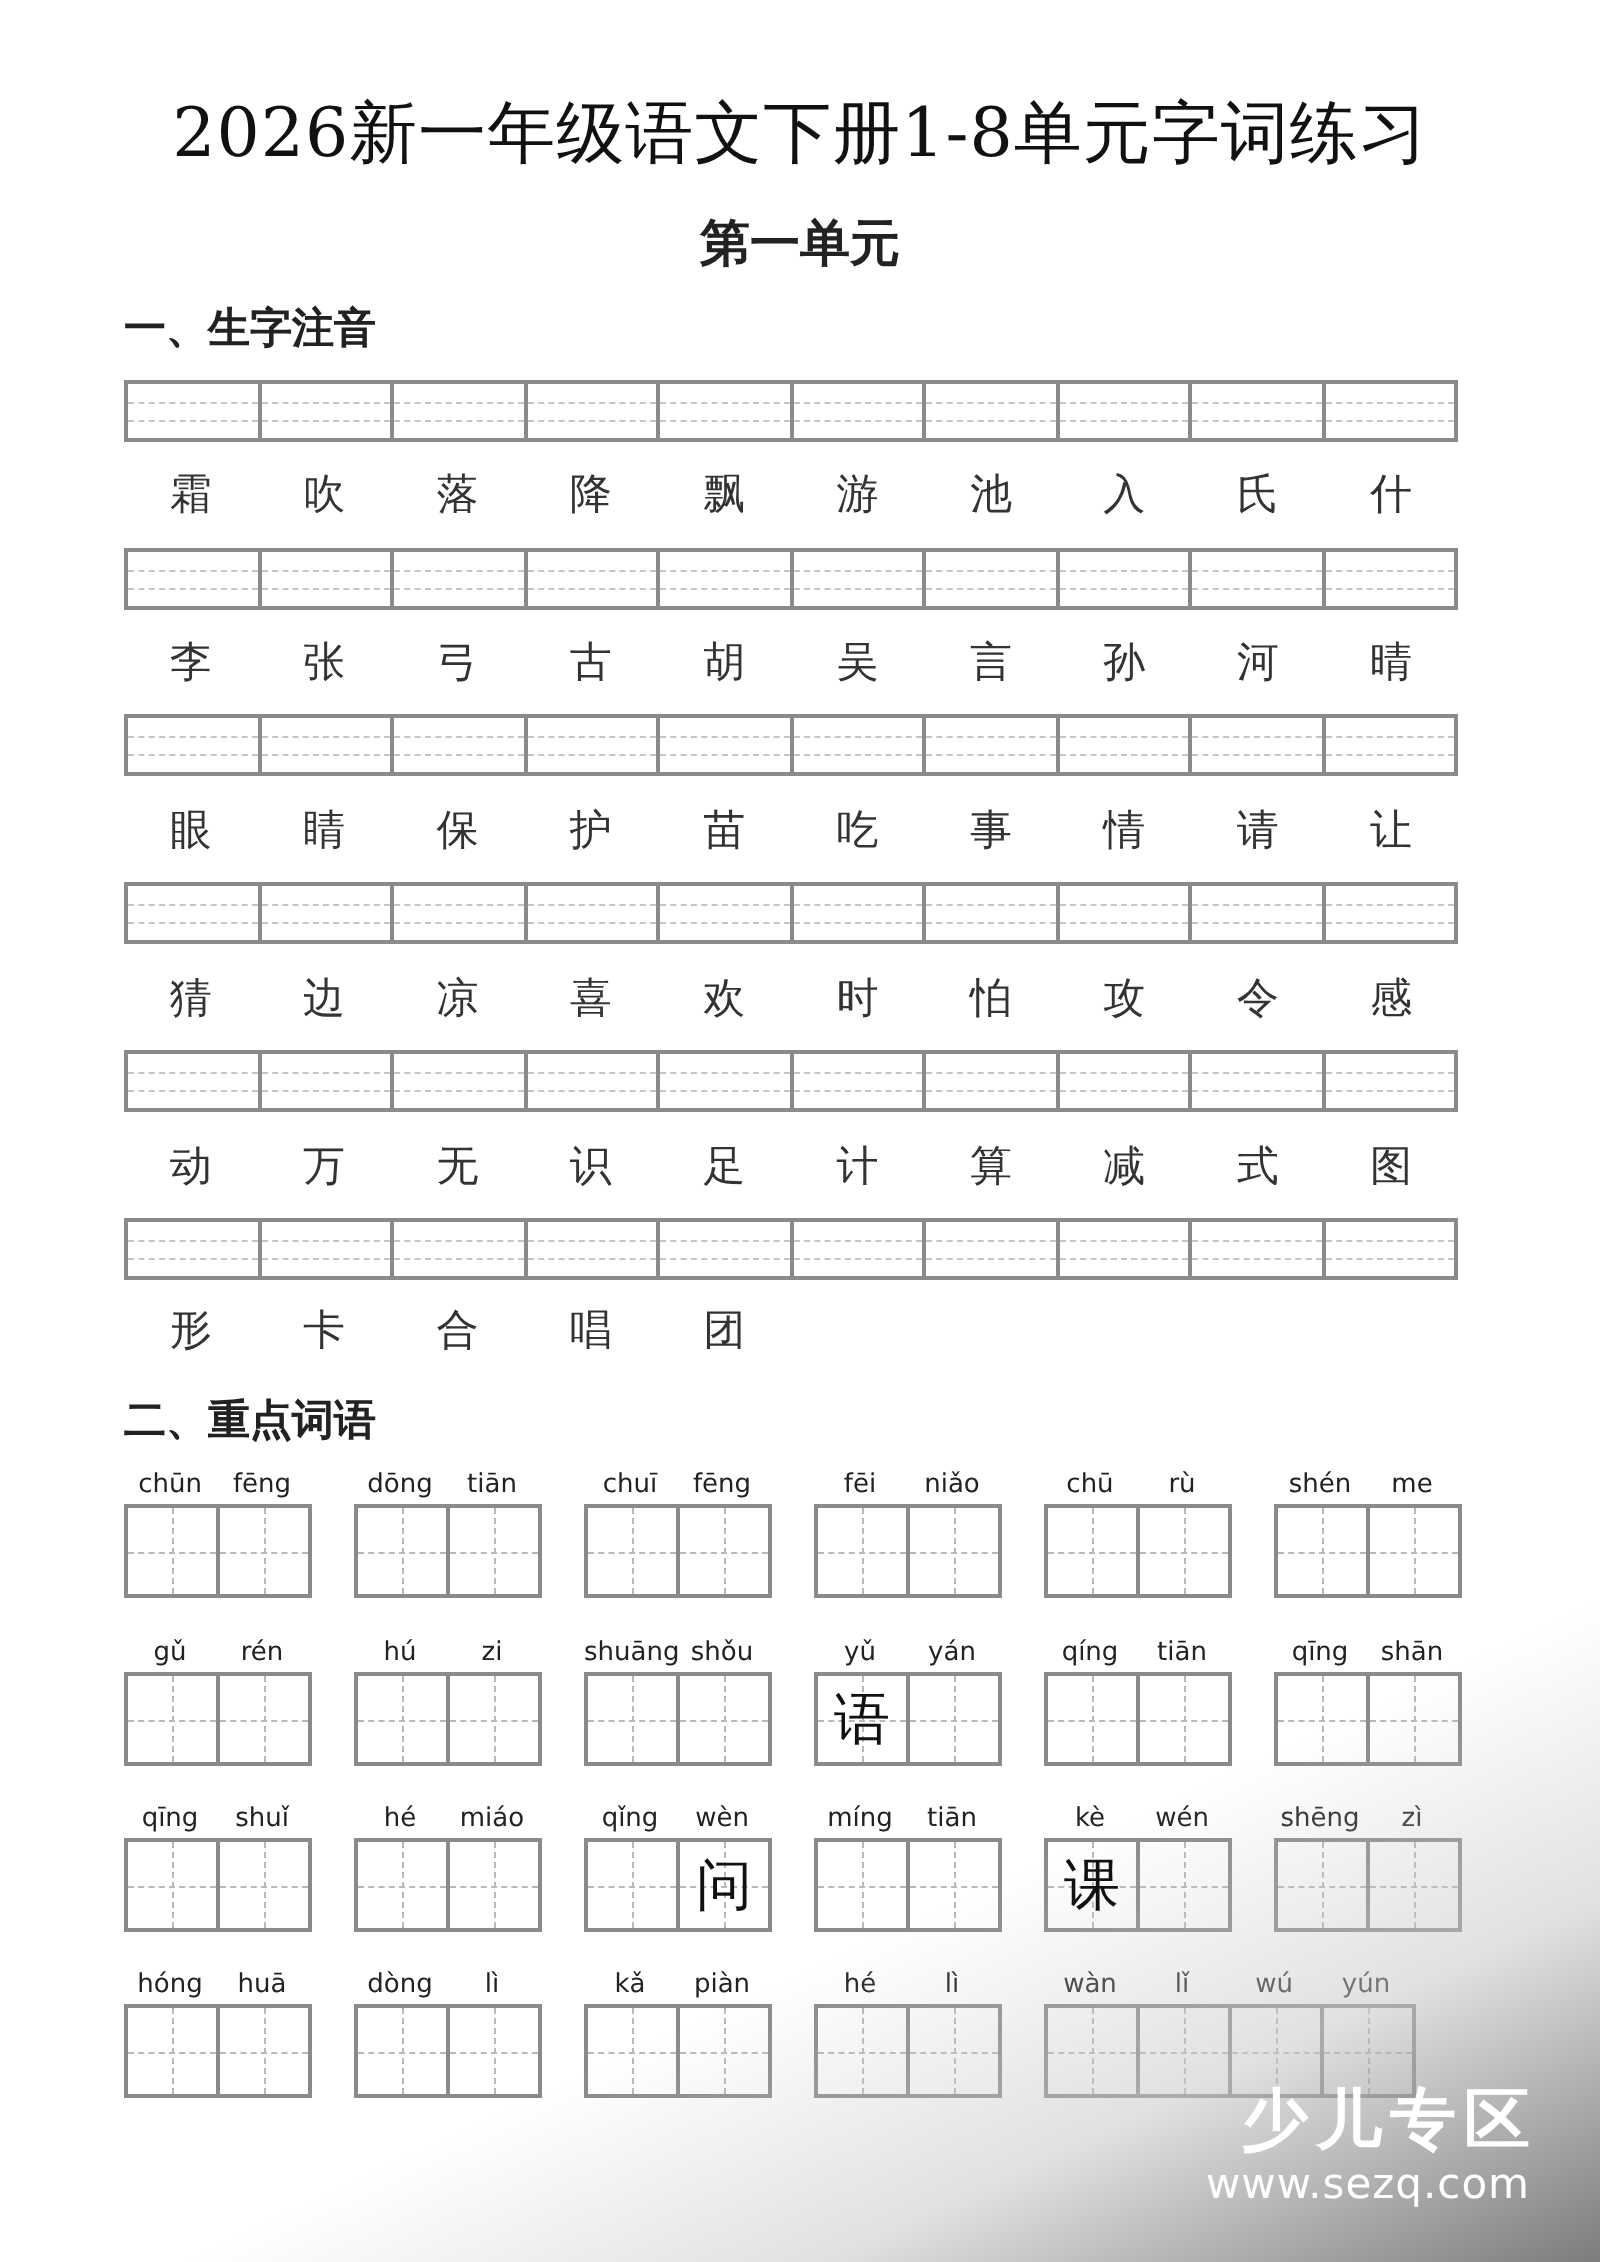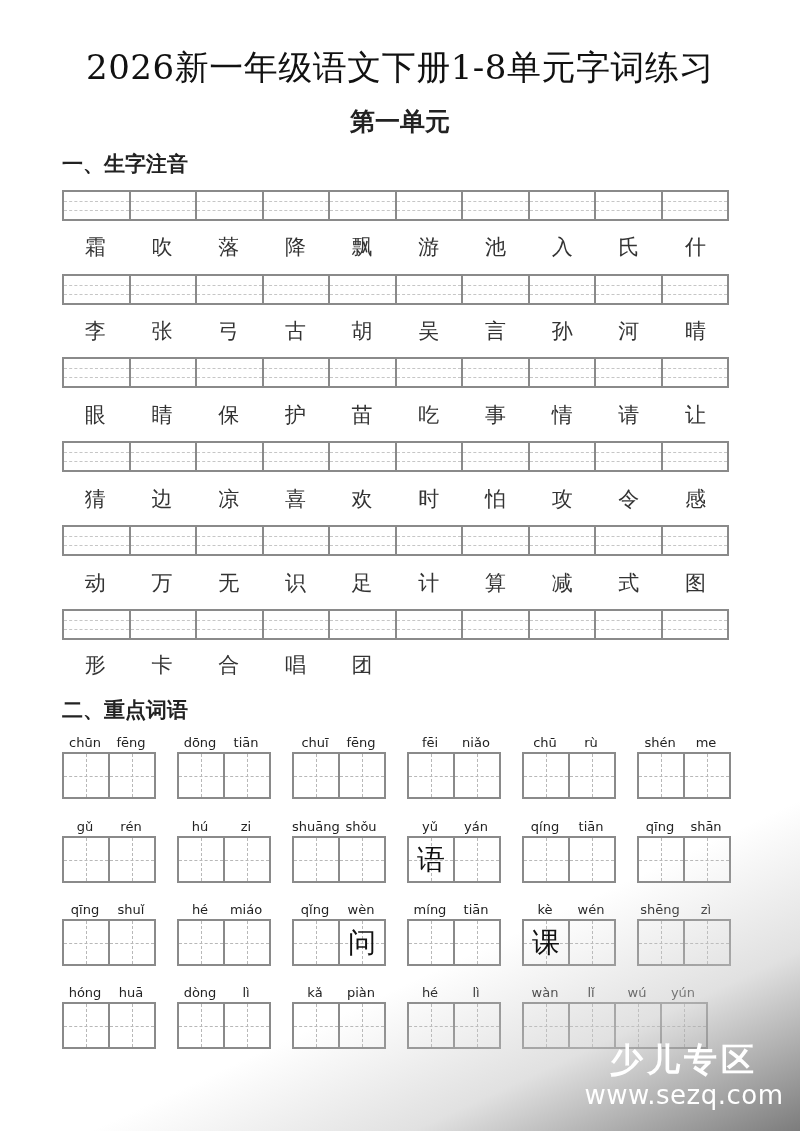--- a/index.html
+++ b/index.html
@@ -65,27 +65,27 @@
   .wcell .hint {
     position:absolute; left:0; top:0; width:44px; height:43px; text-align:center;
     font-size:28px; line-height:43px; color:#111; z-index:1; font-family:"DejaVu Serif", serif;
   }
 
   .overlay {
     position:absolute; left:0; top:0; width:800px; height:1131px; pointer-events:none;
     background: linear-gradient(155deg, rgba(255,255,255,0) 78%, rgba(200,200,200,0.55) 88%, rgba(110,110,110,0.9) 100%);
   }
   .wm-logo {
-    position:absolute; left:610px; top:1038px; width:170px; text-align:left;
+    position:absolute; left:610px; top:1038px; width:170px; text-align:center;
     font-family:"DejaVu Sans", sans-serif; font-weight:bold; font-size:33px; color:#fff;
     letter-spacing:4px;
   }
   .wm-url {
     position:absolute; left:584px; top:1080px; width:200px; text-align:center;
-    font-family:"DejaVu Sans", sans-serif; font-size:26px; color:#fff; letter-spacing:0.5px;
+    font-family:"DejaVu Sans", sans-serif; font-size:21px; color:#fff; letter-spacing:0.5px;
   }
 </style>
 </head>
 <body>
 
 <div class="title">2026新一年级语文下册1-8单元字词练习</div>
 <div class="unit-title">第一单元</div>
 
 <div class="section-head" style="top:150px;">一、生字注音</div>
 

